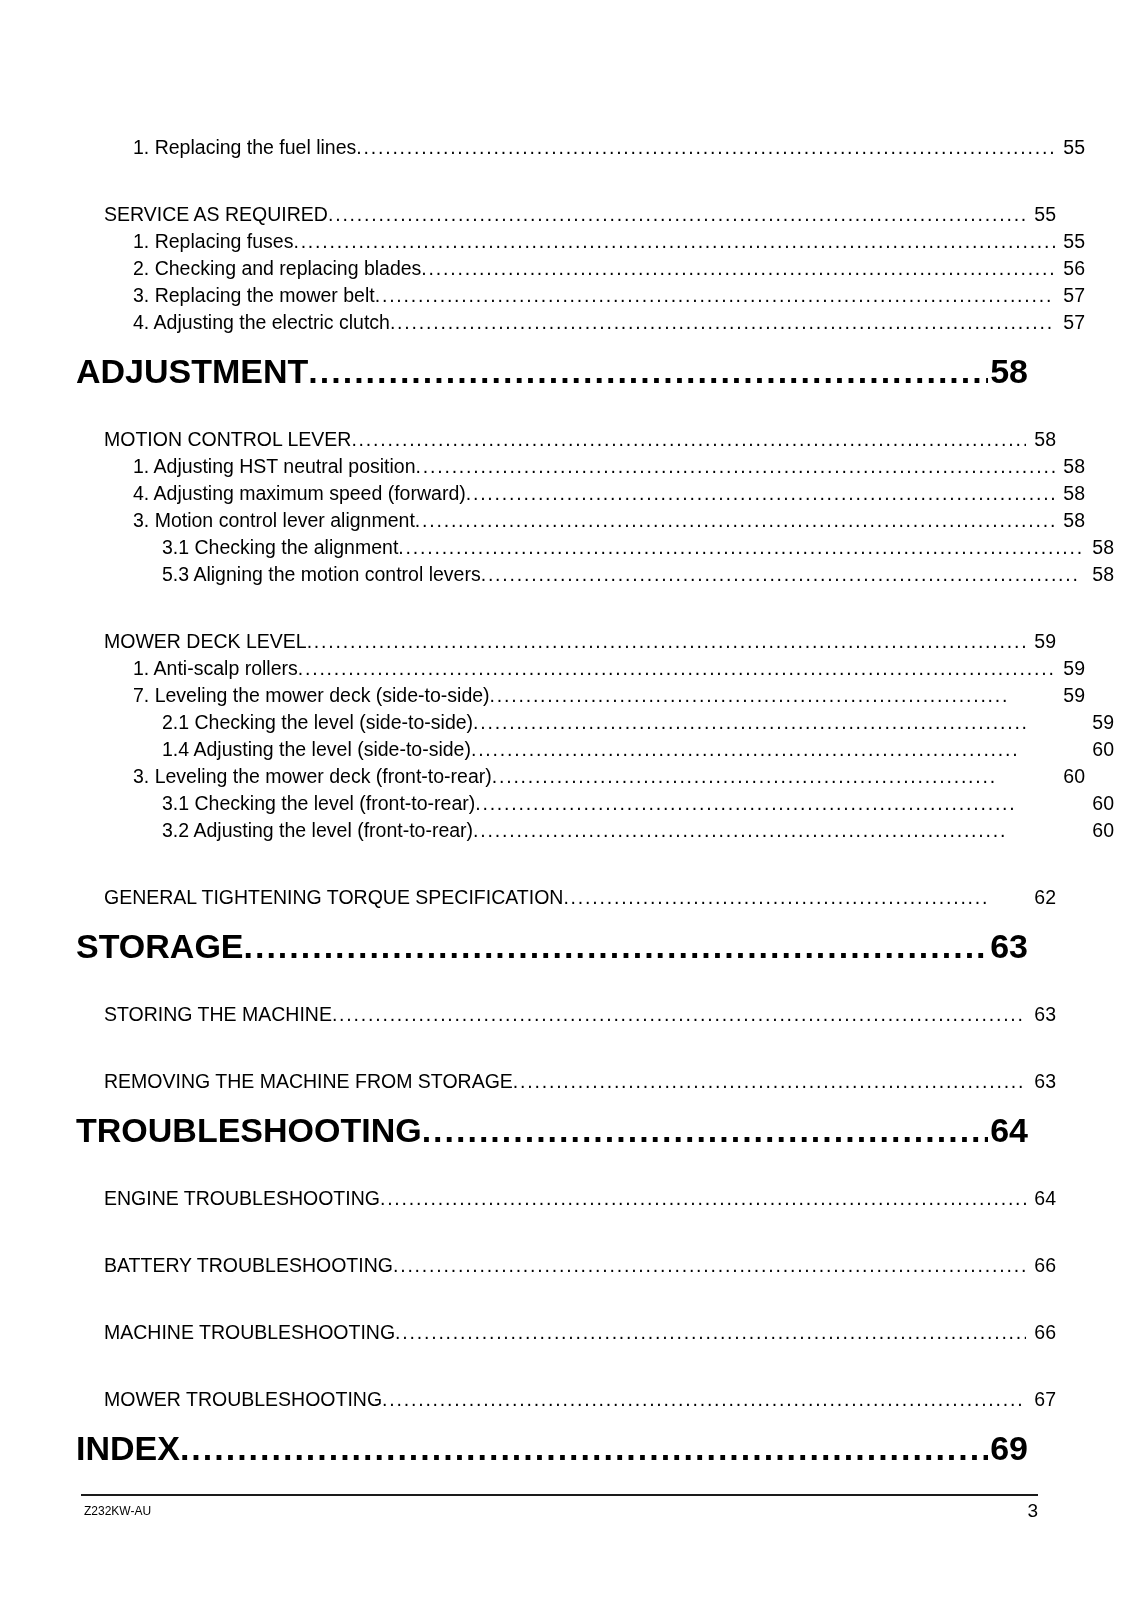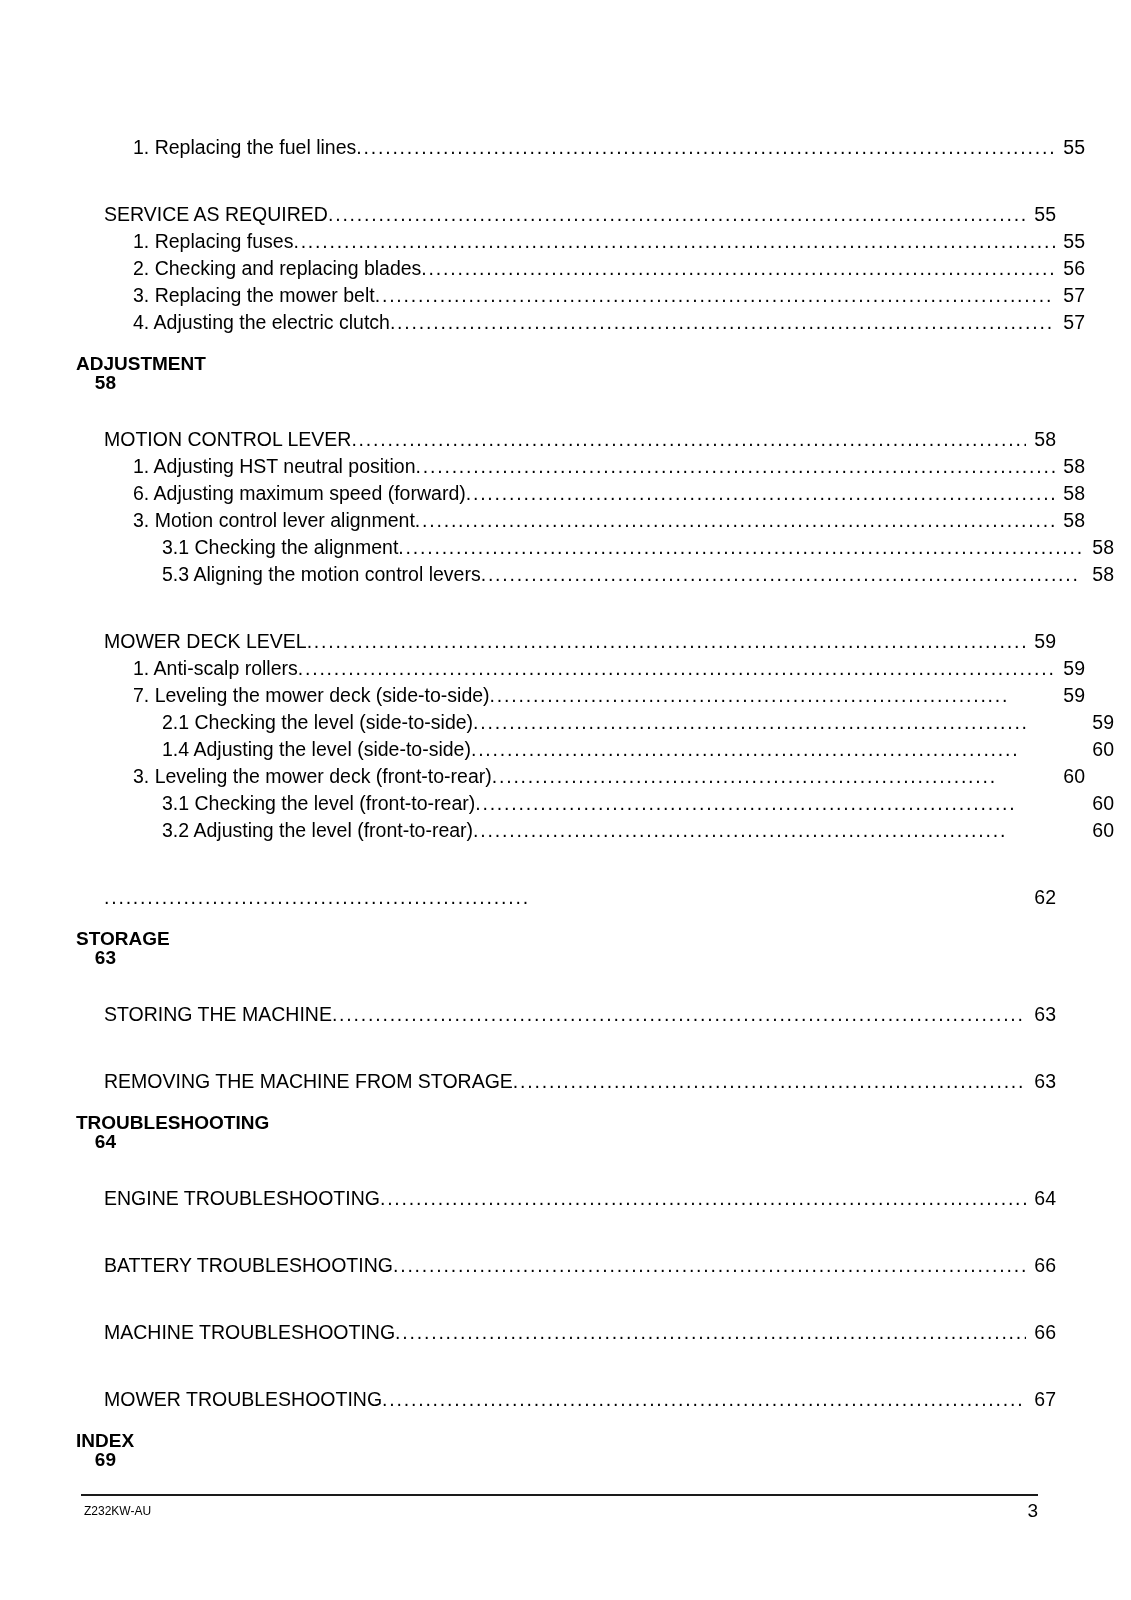--- a/index.html
+++ b/index.html
@@ -54,26 +54,25 @@
   }
 
   .toc-page {
     flex: 0 0 auto;
     text-align: right;
   }
 
   
   .lvl0 {
     margin-left: 0px;
-    font-size: 19px;
+    font-size: 34px;
     font-weight: bold;
     height: 36px;
     margin-top: 14px;
     margin-bottom: 4px;
-    flex-direction: column;
   }
   .lvl0 .toc-dots { letter-spacing: 2.0px; font-weight: bold; }
   .lvl0 .toc-page { min-width: 40px; }
 
   
   .lvl1 {
     margin-left: 28px;
     font-size: 19.5px;
     font-weight: normal;
     height: 27px;
@@ -168,21 +167,21 @@
         <span class="toc-label">MOTION CONTROL LEVER</span>
         <span class="toc-dots">..........................................................................................................................</span>
         <span class="toc-page">58</span>
       </div>
       <div class="toc-row lvl2">
         <span class="toc-label">1. Adjusting HST neutral position</span>
         <span class="toc-dots">..........................................................................................................</span>
         <span class="toc-page">58</span>
       </div>
       <div class="toc-row lvl2">
-        <span class="toc-label">6. Adjusting maximum speed (forward)</span>
+        <span class="toc-label">4. Adjusting maximum speed (forward)</span>
         <span class="toc-dots">...........................................................................................</span>
         <span class="toc-page">58</span>
       </div>
       <div class="toc-row lvl2">
         <span class="toc-label">3. Motion control lever alignment</span>
         <span class="toc-dots">..........................................................................................................</span>
         <span class="toc-page">58</span>
       </div>
       <div class="toc-row lvl3">
         <span class="toc-label">3.1 Checking the alignment</span>
@@ -228,20 +227,21 @@
         <span class="toc-label">3.1 Checking the level (front-to-rear)</span>
         <span class="toc-dots">...........................................................................</span>
         <span class="toc-page">60</span>
       </div>
       <div class="toc-row lvl3">
         <span class="toc-label">3.2 Adjusting the level (front-to-rear)</span>
         <span class="toc-dots">..........................................................................</span>
         <span class="toc-page">60</span>
       </div>
       <div class="toc-row lvl1">
+        <span class="toc-label">GENERAL TIGHTENING TORQUE SPECIFICATION</span>
         <span class="toc-dots">...........................................................</span>
         <span class="toc-page">62</span>
       </div>
       <div class="toc-row lvl0">
         <span class="toc-label">STORAGE</span>
         <span class="toc-dots">............................................................................................................</span>
         <span class="toc-page">63</span>
       </div>
       <div class="toc-row lvl1">
         <span class="toc-label">STORING THE MACHINE</span>

